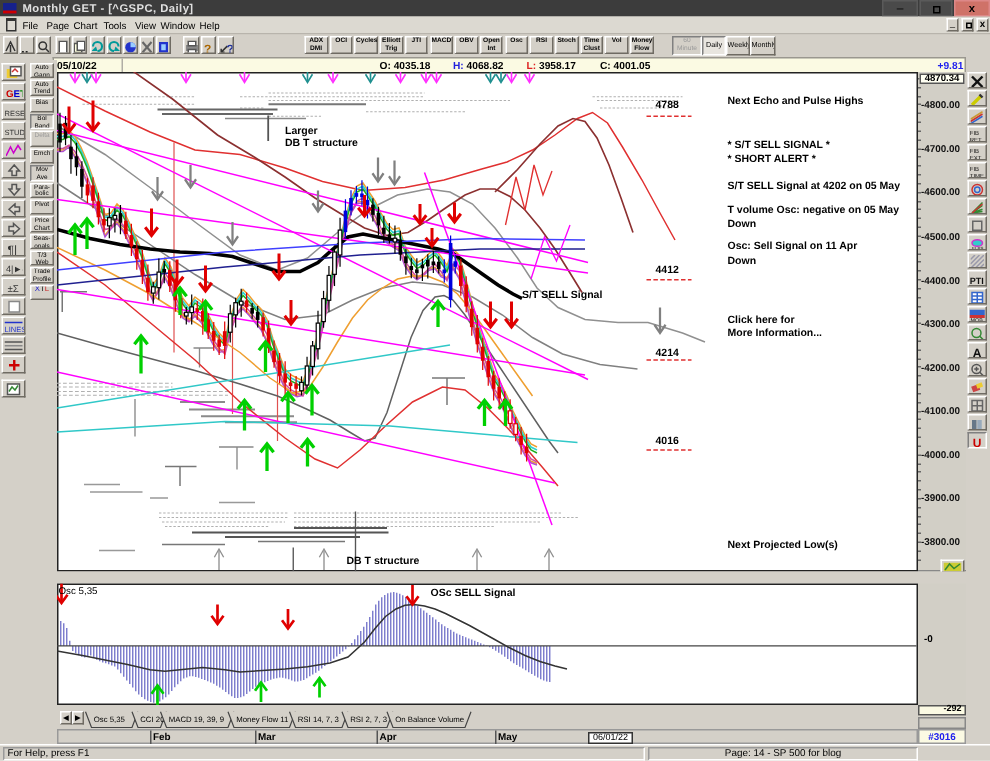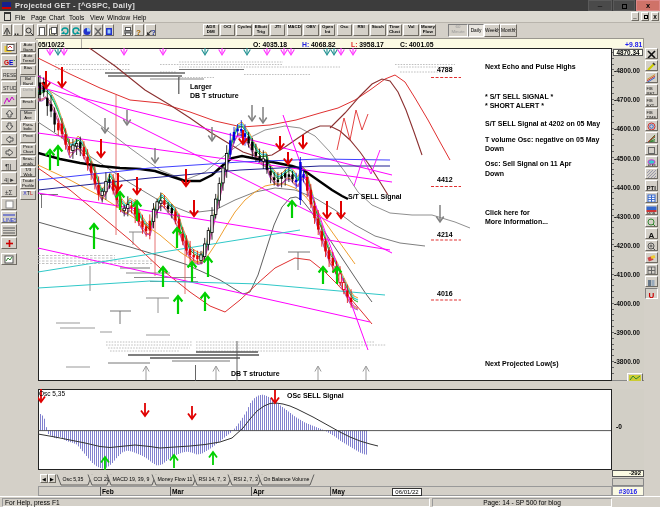--- a/index.html
+++ b/index.html
@@ -5,21 +5,21 @@
 #app { position:relative; width:660px; height:507px; }
 .tbtn { position:absolute; background:#d4d0c8; border:1px solid; border-color:#fff #6f6b63 #6f6b63 #fff; text-align:center; color:#000; font-weight:bold; }
 .sbtn { position:absolute; background:#d4d0c8; border:1px solid; border-color:#fff #6f6b63 #6f6b63 #fff; text-align:center; color:#000; overflow:hidden; }
 .sbtn svg { display:block; margin:0 auto; }
 </style></head>
 <body>
 <div id="app">
 
 <div style="position:absolute;left:0;top:0;width:660px;height:11px;background:#3c3c3c">
   <div style="position:absolute;left:2px;top:2px;width:9px;height:7px;background:#16218c;border-bottom:2px solid #c00"></div>
-  <div style="position:absolute;left:15px;top:1px;font-size:7.5px;font-weight:bold;color:#e0e0e0;letter-spacing:0.3px">Projected GET - [^GSPC, Daily]</div>
+  <div style="position:absolute;left:15px;top:1px;font-size:7.5px;font-weight:bold;color:#e0e0e0;letter-spacing:0.3px">Monthly GET - [^GSPC, Daily]</div>
   <div style="position:absolute;left:588px;top:0;width:24px;height:11px;background:#4a4a4a;border:1px solid #5a5a5a;color:#000;text-align:center;font-size:8px;line-height:9px">–</div>
   <div style="position:absolute;left:613px;top:0;width:22px;height:11px;background:#4a4a4a;border:1px solid #5a5a5a">
         <div style="position:absolute;left:8px;top:2.5px;width:5px;height:5px;border:1px solid #000"></div>
       </div>
   <div style="position:absolute;left:636px;top:0;width:24px;height:11px;background:#cf7268;border:1px solid #d88;color:#000;text-align:center;font-size:7.5px;font-weight:bold;line-height:10px">x</div>
 </div>
 
 <div style="position:absolute;left:0;top:11px;width:660px;height:12px;background:#dcd9d1;border-bottom:1px solid #b8b4ac">
   <div style="position:absolute;left:4px;top:1px;width:7px;height:9px;border:1px solid #333;border-top:2px solid #333;background:#dcd9d1"></div>
   <div style="position:absolute;left:15px;top:2.5px;font-size:6.5px;color:#000">File</div>

